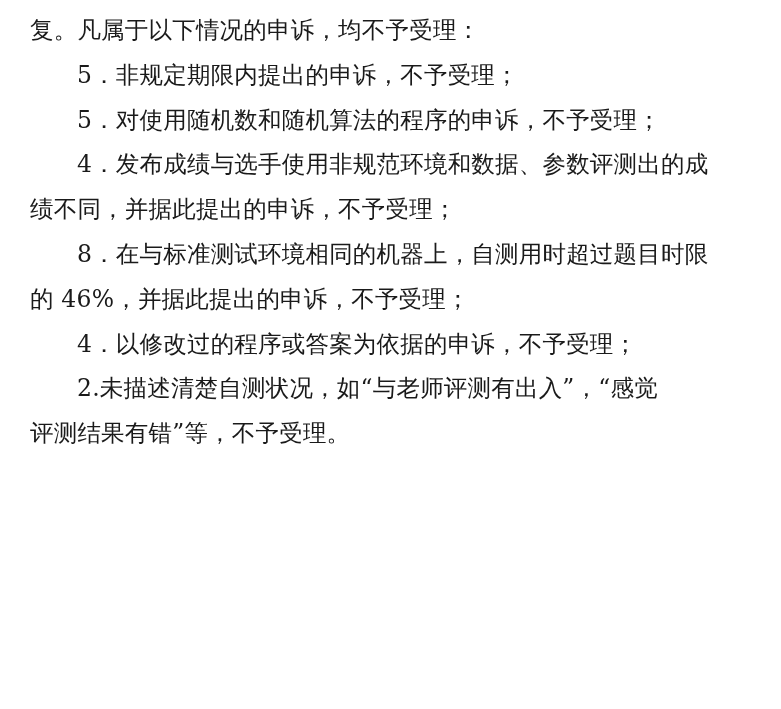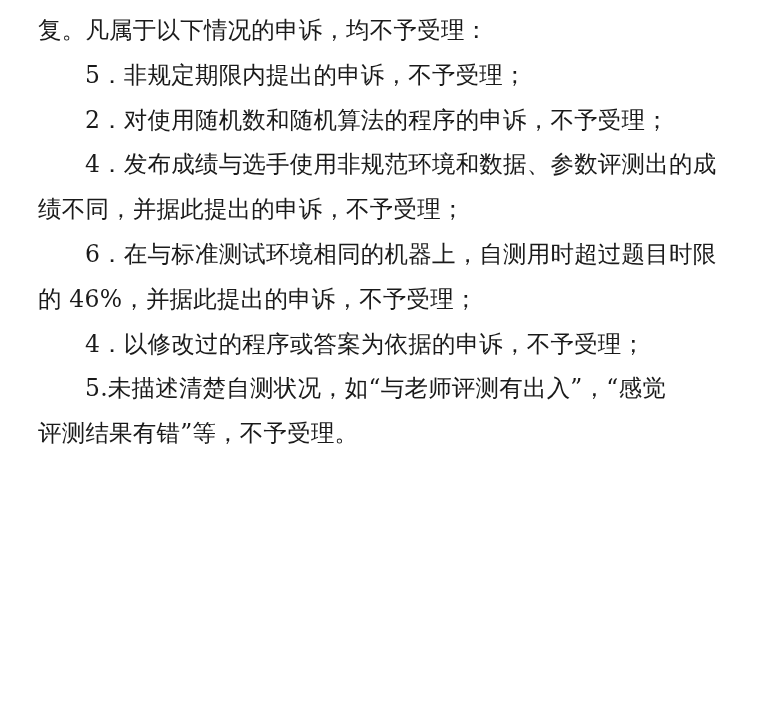--- a/index.html
+++ b/index.html
@@ -12,21 +12,21 @@
     background: #ffffff;
     font-family: "DejaVu Serif", "Liberation Serif", serif;
     color: #1a1a1a;
     overflow: hidden;
   }
   .page {
     position: relative;
     width: 781px;
     height: 709px;
     box-sizing: border-box;
-    padding: 8px 44px 0 38px;
+    padding: 8px 44px 0 30px;
   }
   .doc-body {
     font-size: 23.5px;
     line-height: 44.8px;
     letter-spacing: 0.2px;
     text-align: justify;
     text-justify: inter-ideograph;
   }
   .para {
     margin: 0;
@@ -42,23 +42,23 @@
     text-indent: 0;
   }
 </style>
 </head>
 <body>
 
 <div class="page">
   <div class="doc-body">
     <p class="para cont">复。凡属于以下情况的申诉，均不予受理：</p>
     <p class="para indent-1">5．非规定期限内提出的申诉，不予受理；</p>
-    <p class="para indent-1">2．对使用随机数和随机算法的程序的申诉，不予受理；</p>
+    <p class="para indent-1">5．对使用随机数和随机算法的程序的申诉，不予受理；</p>
     <p class="para indent-1">4．发布成绩与选手使用非规范环境和数据、参数评测出的成</p>
     <p class="para cont">绩不同，并据此提出的申诉，不予受理；</p>
-    <p class="para indent-1">6．在与标准测试环境相同的机器上，自测用时超过题目时限</p>
+    <p class="para indent-1">8．在与标准测试环境相同的机器上，自测用时超过题目时限</p>
     <p class="para cont">的 46%，并据此提出的申诉，不予受理；</p>
     <p class="para indent-1">4．以修改过的程序或答案为依据的申诉，不予受理；</p>
-    <p class="para indent-1">5.未描述清楚自测状况，如“与老师评测有出入”，“感觉</p>
+    <p class="para indent-1">2.未描述清楚自测状况，如“与老师评测有出入”，“感觉</p>
     <p class="para cont">评测结果有错”等，不予受理。</p>
 
   </div>
 </div>
 
 </body></html>

